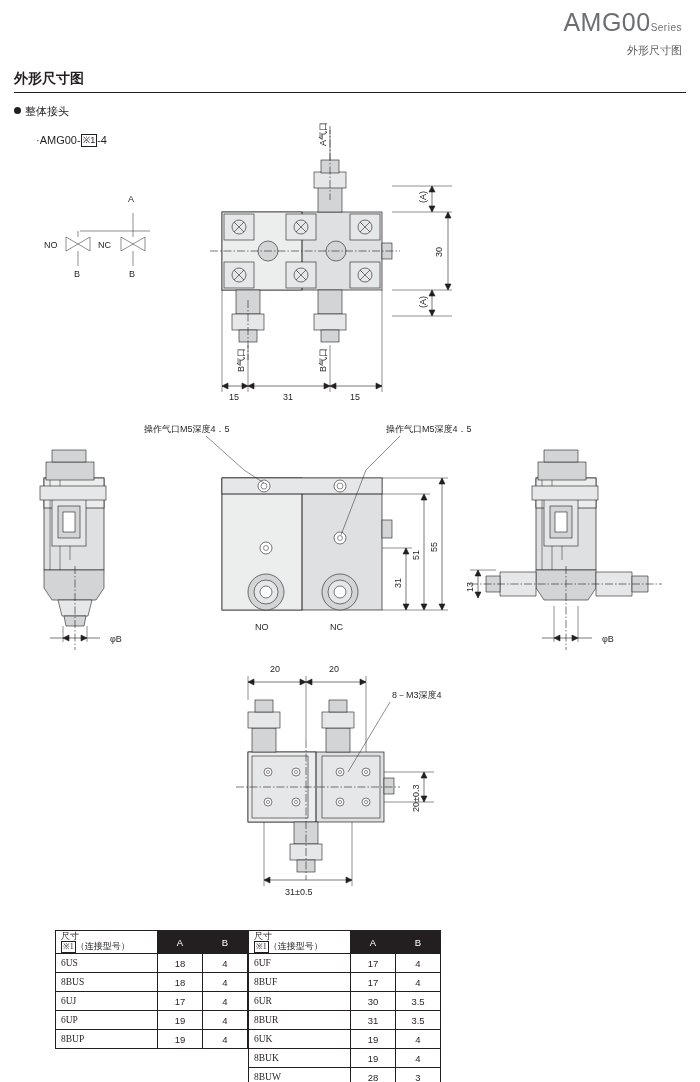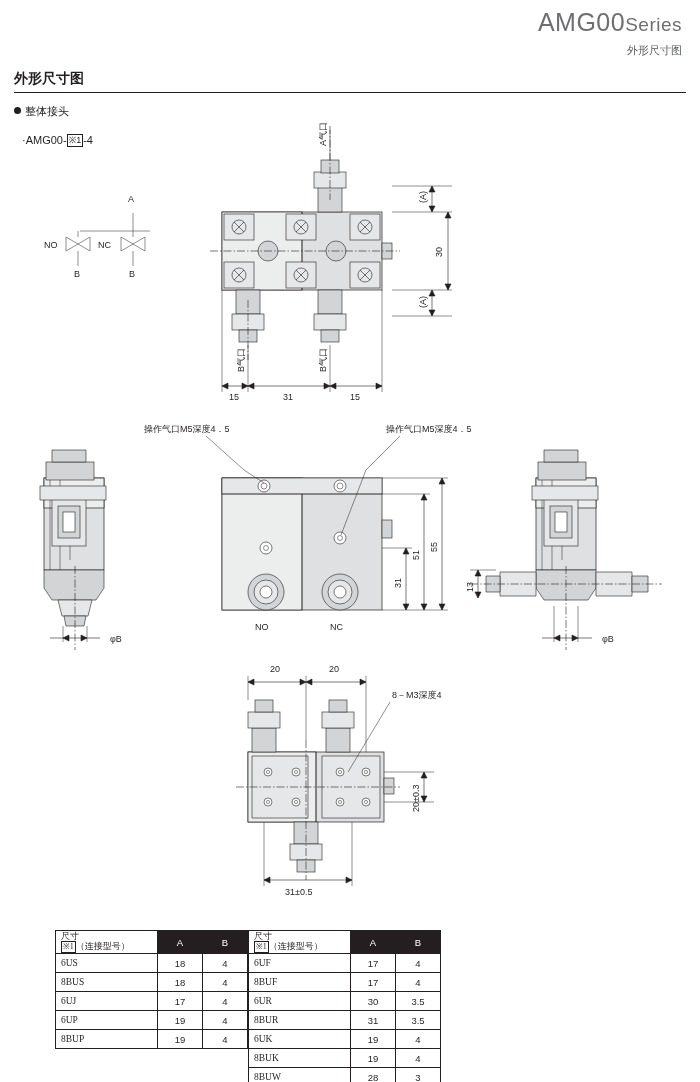--- a/index.html
+++ b/index.html
@@ -6,27 +6,27 @@
   body{
     width:700px;height:1082px;
     background:#ffffff;
     font-family:"Liberation Sans", sans-serif;
     color:#231f20;
     position:relative;
     overflow:hidden;
   }
   .hdr{position:absolute;top:8px;right:18px;text-align:right;}
   .hdr .ttl{font-size:25px;color:#6d6e71;letter-spacing:.5px;}
-  .hdr .ttl .ser{font-size:19px;}
+  .hdr .ttl .ser{font-size:10px;}
   .hdr .sub{font-size:11px;color:#58595b;margin-top:6px;}
   .secttl{position:absolute;left:14px;top:70px;font-size:14px;font-weight:bold;color:#231f20;}
   .rule{position:absolute;left:14px;top:92px;width:672px;height:1px;background:#231f20;}
   .bullet{position:absolute;left:14px;top:104px;font-size:11px;}
   .bullet .dot{display:inline-block;width:7px;height:7px;border-radius:50%;background:#231f20;margin-right:4px;vertical-align:1px;}
-  .modelline{position:absolute;left:22px;top:134px;font-size:11px;text-align:right;}
+  .modelline{position:absolute;left:36px;top:134px;font-size:11px;text-align:right;}
   .boxmark{display:inline-block;border:1px solid #231f20;padding:0 1px;font-size:9px;line-height:11px;vertical-align:1px;}
 
   svg{position:absolute;left:0;top:0;}
   .dl{stroke:#231f20;stroke-width:.6;fill:none;}
   .dashl{stroke:#231f20;stroke-width:.6;fill:none;stroke-dasharray:8 2 1.5 2;}
   .thin{stroke:#231f20;stroke-width:.5;fill:none;}
   .body-fill{fill:#dfe0e1;stroke:#231f20;stroke-width:.7;}
   .body-fill2{fill:#eceded;stroke:#231f20;stroke-width:.7;}
   .metal{fill:#d2d4d5;stroke:#231f20;stroke-width:.6;}
   .metal2{fill:#e6e7e8;stroke:#231f20;stroke-width:.6;}

